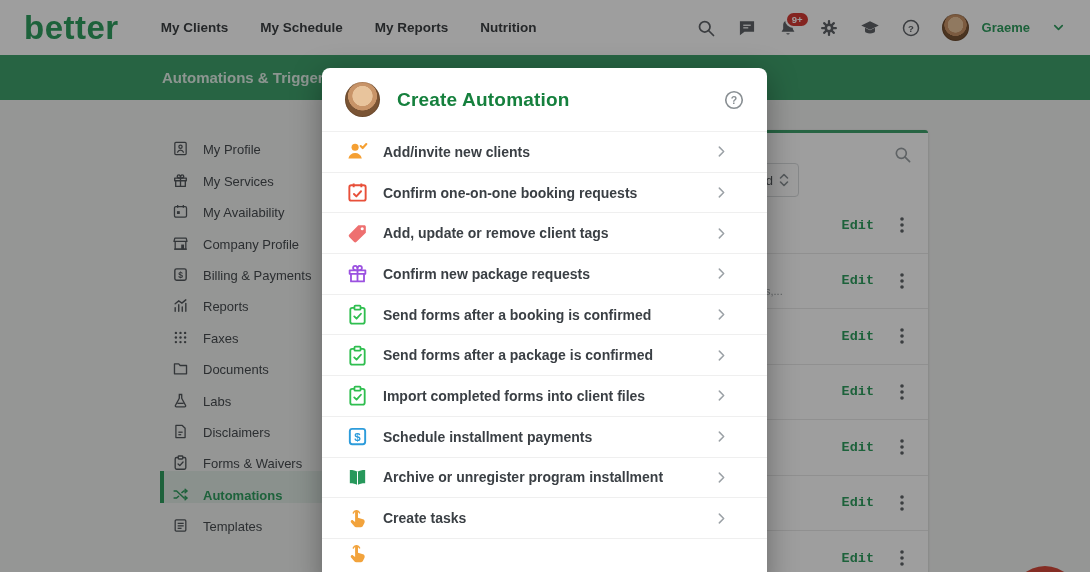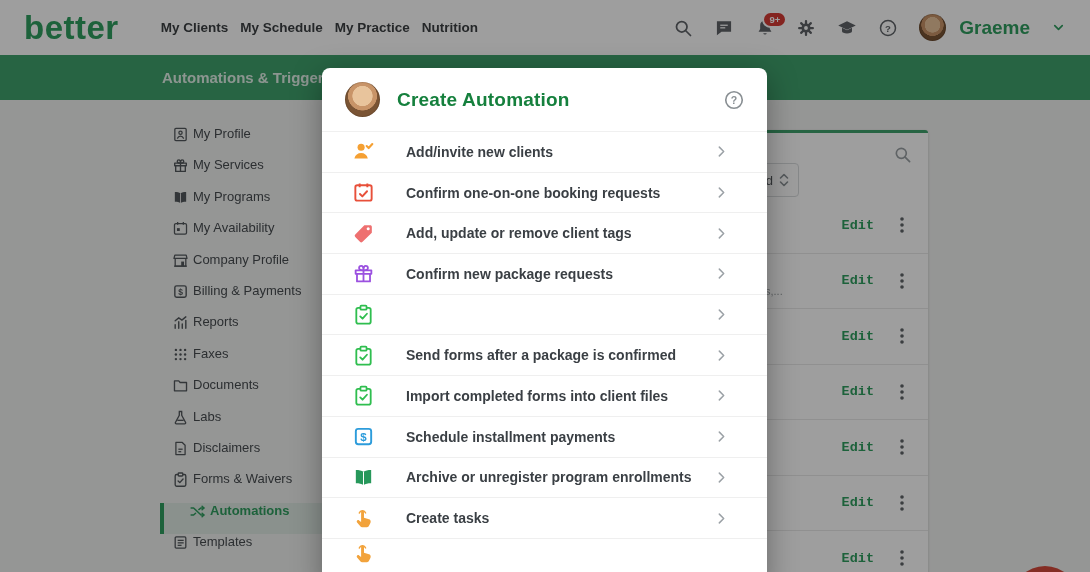--- a/index.html
+++ b/index.html
@@ -4,48 +4,48 @@
 <style>
   * { margin:0; padding:0; box-sizing:border-box; }
   html,body { width:1090px; height:572px; overflow:hidden; background:#f1f2f1;
               font-family:"Liberation Sans", sans-serif; }
   .page { position:absolute; inset:0; width:930px; height:572px; background:#f1f2f1; }
 
   
   .topnav { position:absolute; left:0; top:0; width:1090px; height:55px; background:#fff;
             display:flex; align-items:center; padding:0 24px; }
   .logo { font-size:33px; font-weight:700; color:#2f9e5f; letter-spacing:.5px; margin-right:42px; line-height:1; }
-  .navlinks { display:flex; align-items:center; gap:12px; }
+  .navlinks { display:flex; align-items:center; gap:32px; }
   .navlink { font-size:13.5px; font-weight:600; color:#3c4043; cursor:pointer; white-space:nowrap; }
   .nav-right { margin-left:auto; display:flex; align-items:center; gap:21px; }
   .nav-icon { width:20px; height:20px; color:#5f6368; position:relative; cursor:pointer; }
   .nav-icon svg { width:100%; height:100%; display:block; }
   .badge { position:absolute; top:-7px; right:-12px; background:#d63a34; color:#fff; font-size:9.5px;
            font-weight:700; border-radius:9px; padding:2px 5px; line-height:1; border:2px solid #fff; }
   .avatar { border-radius:50%;
             background:radial-gradient(circle at 50% 40%, #e8c49c 0 36%, #c89468 38% 52%, #7a5434 54% 100%);
             box-shadow:inset 0 0 0 1px rgba(0,0,0,.12); }
   .avatar.nav { width:27px; height:27px; }
-  .username { color:#2f9e5f; font-size:19px; font-weight:600; margin-left:-8px; }
+  .username { color:#2f9e5f; font-size:13px; font-weight:600; margin-left:-8px; }
   .user-caret { width:15px; height:15px; color:#2f9e5f; }
   .user-caret svg { width:100%; height:100%; }
 
   
   .banner { position:absolute; left:0; top:55px; width:1090px; height:45px; background:#3fa26c;
             display:flex; align-items:center; padding-left:162px; }
   .banner-title { color:rgba(255,255,255,.85); font-size:15px; font-weight:600; }
 
   
   .sidebar { position:absolute; left:160px; top:126px; width:172px; }
-  .side-item { height:31.4px; display:flex; align-items:flex-start; padding-left:12px; gap:4px;
+  .side-item { height:31.4px; display:flex; align-items:flex-end; padding-left:12px; gap:14px;
                color:#474c50; cursor:pointer; }
   .side-item .s-icon { width:17px; height:17px; color:#53585c; flex:0 0 17px; }
   .side-item .s-icon svg { width:100%; height:100%; display:block; }
   .side-item .s-label { font-size:13px; font-weight:500; white-space:nowrap; }
-  .side-item.active { background:rgba(47,158,95,.09); border-left:4px solid #2f9e5f; padding-left:25px; }
+  .side-item.active { background:rgba(47,158,95,.09); border-left:4px solid #2f9e5f; padding-left:8px; }
   .side-item.active .s-label, .side-item.active .s-icon { color:#2f9e5f; font-weight:700; }
 
   
   .card { position:absolute; left:340px; top:130px; width:588px; height:460px; background:#fff;
           border-top:3px solid #3fa26c; border-radius:3px 3px 0 0; box-shadow:0 1px 3px rgba(0,0,0,.18); }
   .card-search { position:absolute; top:12px; right:16px; width:19px; height:19px; color:#9aa0a4; cursor:pointer; }
   .card-search svg { width:100%; height:100%; }
   .sort-select { position:absolute; left:349px; top:30px; width:110px; height:34px; border:1px solid #d9dcde;
                  border-radius:4px; background:#fdfdfd; display:flex; align-items:center;
                  justify-content:flex-end; padding-right:8px; gap:5px; cursor:pointer; }
@@ -69,40 +69,40 @@
 
   
   .modal { position:absolute; left:322px; top:68px; width:445px; height:520px; background:#fff;
            border-radius:8px; box-shadow:0 8px 30px rgba(0,0,0,.35); z-index:20; overflow:hidden; }
   .modal-header { display:flex; align-items:center; padding:14px 22px 14px 23px; border-bottom:1px solid #f0f0f0; }
   .avatar.modal-av { width:35px; height:35px; }
   .modal-title { color:#15803d; font-size:19px; font-weight:600; margin-left:17px; letter-spacing:.2px; }
   .modal-help { margin-left:auto; width:22px; height:22px; color:#8a9094; cursor:pointer; }
   .modal-help svg { width:100%; height:100%; }
   .m-list { }
-  .m-item { height:40.7px; display:flex; align-items:center; padding:0 38px 0 30px;
-            border-bottom:1px solid #efefef; cursor:pointer;gap:17px; }
+  .m-item { height:40.7px; display:flex; align-items:center; padding:0 38px 0 24px;
+            border-bottom:1px solid #efefef; cursor:pointer; }
   .m-icon { width:23px; height:23px; flex:0 0 23px; }
   .m-icon svg { width:100%; height:100%; display:block; }
   .m-label { margin-left:14px; font-size:14px; font-weight:700; color:#3a3f44; }
   .m-chev { margin-left:auto; width:15px; height:15px; color:#9ba1a6; }
   .m-chev svg { width:100%; height:100%; }
   .m-item.partial { border-bottom:none; height:30px; }
 </style>
 </head>
 <body>
 
 <div class="page">
 
   <div class="topnav">
     <div class="logo">better</div>
     <div class="navlinks">
       <div class="navlink">My Clients</div>
       <div class="navlink">My Schedule</div>
-      <div class="navlink">My Practice</div>
+      <div class="navlink">My Reports</div>
       <div class="navlink">Nutrition</div>
     </div>
     <div class="nav-right">
       <span class="nav-icon">
           <svg viewBox="0 0 24 24">
             <circle cx="10.5" cy="10.5" r="6.3" fill="none" stroke="currentColor" stroke-width="2.1"></circle>
             <line x1="15.3" y1="15.3" x2="21" y2="21" stroke="currentColor" stroke-width="2.1" stroke-linecap="round"></line>
           </svg>
         </span>
       <span class="nav-icon">
@@ -169,29 +169,20 @@
     <div class="side-item">
       <span class="s-icon">
           <svg viewBox="0 0 24 24" fill="none" stroke="currentColor" stroke-width="1.9" stroke-linejoin="round">
             <rect x="3.8" y="8.7" width="16.4" height="3.6"></rect>
             <path d="M5.2 12.3v8h13.6v-8"></path>
             <line x1="12" y1="8.7" x2="12" y2="20.3"></line>
             <path d="M12 8.7C9.2 8.7 7.4 7.6 7.4 6.2 7.4 5 8.4 4 9.7 4c1.7 0 2.3 2.3 2.3 4.7zm0 0c2.8 0 4.6-1.1 4.6-2.5C16.6 5 15.6 4 14.3 4 12.6 4 12 6.3 12 8.7z"></path>
           </svg>
         </span>
       <span class="s-label">My Services</span>
-      </div>
-    <div class="side-item">
-      <span class="s-icon">
-          <svg viewBox="0 0 24 24">
-            <path d="M12 6C10 4.8 7.5 4.2 4 4.2V18c3.5 0 6 .6 8 1.8 2-1.2 4.5-1.8 8-1.8V4.2c-3.5 0-6 .6-8 1.8z" fill="currentColor"></path>
-            <line x1="12" y1="6" x2="12" y2="19.8" stroke="#fff" stroke-width="1.1"></line>
-          </svg>
-        </span>
-      <span class="s-label">My Programs</span>
       </div>
     <div class="side-item">
       <span class="s-icon">
           <svg viewBox="0 0 24 24" fill="none" stroke="currentColor" stroke-width="1.8">
             <rect x="3.5" y="5" width="17" height="15" rx="2"></rect>
             <line x1="8" y1="2.8" x2="8" y2="6.8"></line>
             <line x1="16" y1="2.8" x2="16" y2="6.8"></line>
             <rect x="7" y="11.5" width="4" height="4" fill="currentColor" stroke="none"></rect>
           </svg>
         </span>
@@ -449,20 +440,21 @@
           </svg></span>
       </div>
     <div class="m-item">
       <span class="m-icon" style="color: rgb(47, 190, 79);">
           <svg viewBox="0 0 24 24" fill="none" stroke="currentColor" stroke-width="1.9">
             <rect x="4.5" y="5" width="15" height="16.5" rx="2"></rect>
             <rect x="8.8" y="2.8" width="6.4" height="4.2" rx="1" fill="#fff"></rect>
             <path d="M8.6 14l2.4 2.4 4.6-5.2" stroke-linecap="round" stroke-linejoin="round"></path>
           </svg>
         </span>
+      <span class="m-label">Send forms after a booking is confirmed</span>
       <span class="m-chev"><svg viewBox="0 0 24 24">
             <path d="M8.5 5l7 7-7 7" fill="none" stroke="currentColor" stroke-width="2.4" stroke-linecap="round" stroke-linejoin="round"></path>
           </svg></span>
       </div>
     <div class="m-item">
       <span class="m-icon" style="color: rgb(47, 190, 79);">
           <svg viewBox="0 0 24 24" fill="none" stroke="currentColor" stroke-width="1.9">
             <rect x="4.5" y="5" width="15" height="16.5" rx="2"></rect>
             <rect x="8.8" y="2.8" width="6.4" height="4.2" rx="1" fill="#fff"></rect>
             <path d="M8.6 14l2.4 2.4 4.6-5.2" stroke-linecap="round" stroke-linejoin="round"></path>
@@ -498,21 +490,21 @@
             <path d="M8.5 5l7 7-7 7" fill="none" stroke="currentColor" stroke-width="2.4" stroke-linecap="round" stroke-linejoin="round"></path>
           </svg></span>
       </div>
     <div class="m-item">
       <span class="m-icon" style="color: rgb(39, 152, 91);">
           <svg viewBox="0 0 24 24">
             <path d="M12 6C10 4.8 7.5 4.2 4 4.2V18c3.5 0 6 .6 8 1.8 2-1.2 4.5-1.8 8-1.8V4.2c-3.5 0-6 .6-8 1.8z" fill="currentColor"></path>
             <line x1="12" y1="6" x2="12" y2="19.8" stroke="#fff" stroke-width="1.1"></line>
           </svg>
         </span>
-      <span class="m-label">Archive or unregister program enrollments</span>
+      <span class="m-label">Archive or unregister program installment</span>
       <span class="m-chev"><svg viewBox="0 0 24 24">
             <path d="M8.5 5l7 7-7 7" fill="none" stroke="currentColor" stroke-width="2.4" stroke-linecap="round" stroke-linejoin="round"></path>
           </svg></span>
       </div>
     <div class="m-item">
       <span class="m-icon" style="color: rgb(242, 163, 60);">
           <svg viewBox="0 0 24 24">
             <path fill="currentColor" d="M11 3.5c.8 0 1.5.7 1.5 1.5v6.2l5.2 1.6c1.1.3 1.8 1.3 1.8 2.4 0 .5-.1 1-.3 1.4l-1.6 3.2c-.4.7-1.1 1.2-1.9 1.2h-5.2c-.6 0-1.2-.3-1.6-.7l-3.6-4.1c-.5-.6-.5-1.5.1-2.1.5-.5 1.4-.6 2-.1l2.1 1.6V5c0-.8.7-1.5 1.5-1.5z"></path>
             <path d="M7.6 6.3a3.5 3.5 0 0 1 6.6-.1" fill="none" stroke="currentColor" stroke-width="1.5" stroke-linecap="round"></path>
           </svg>

